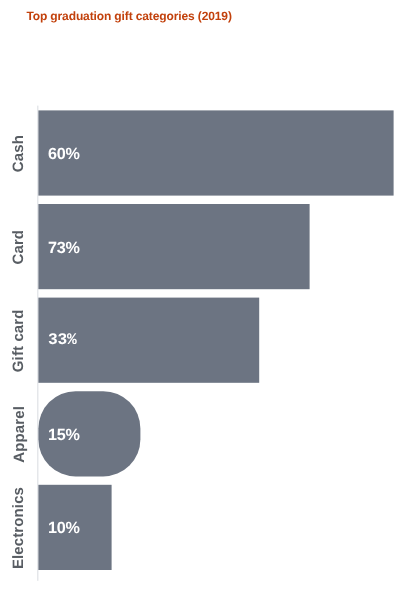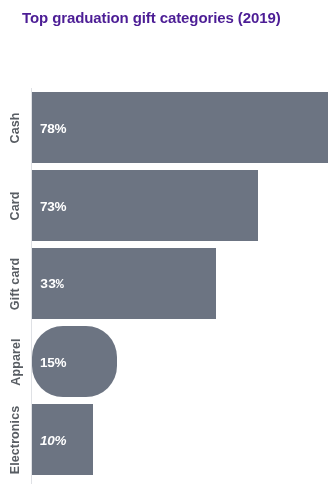--- a/index.html
+++ b/index.html
@@ -17,23 +17,23 @@
     position: relative;
     width: 335px;
     height: 492px;
     box-sizing: border-box;
   }
   .chart-title {
     position: absolute;
     left: 22px;
     top: 9px;
     width: 305px;
-    font-size: 15px;
+    font-size: 10px;
     font-weight: bold;
-    color: #4c1d95;
+    color: #c2410c;
     letter-spacing: -0.1px;
     line-height: 1.2;
     white-space: nowrap;
   }
   .plot-area {
     position: absolute;
     left: 0;
     top: 84px;
     width: 335px;
     height: 400px;
@@ -105,21 +105,21 @@
 
   <div class="plot-area">
     <div class="y-axis-line"></div>
 
     <div class="bar-row" style="top:8px;height:71px;">
       <div class="cat-label">
         <span>Cash</span>
       </div>
       <div class="bar-track" style="width:296px;">
         <div class="bar" style="width:100%;">
-          <span class="bar-value">78%</span>
+          <span class="bar-value">60%</span>
         </div>
       </div>
     </div>
 
     <div class="bar-row" style="top:86px;height:71px;">
       <div class="cat-label">
         <span>Card</span>
       </div>
       <div class="bar-track" style="width:296px;">
         <div class="bar" style="width:76.5%;">
@@ -148,20 +148,20 @@
           <span class="bar-value">15%</span>
         </div>
       </div>
     </div>
 
     <div class="bar-row" style="top:320px;height:71px;">
       <div class="cat-label">
         <span>Electronics</span>
       </div>
       <div class="bar-track" style="width:296px;">
-        <div class="bar" style="width:20.6%;font-style:italic;">
+        <div class="bar" style="width:20.6%;">
           <span class="bar-value">10%</span>
         </div>
       </div>
     </div>
 
   </div>
 </div>
 
 </body></html>

